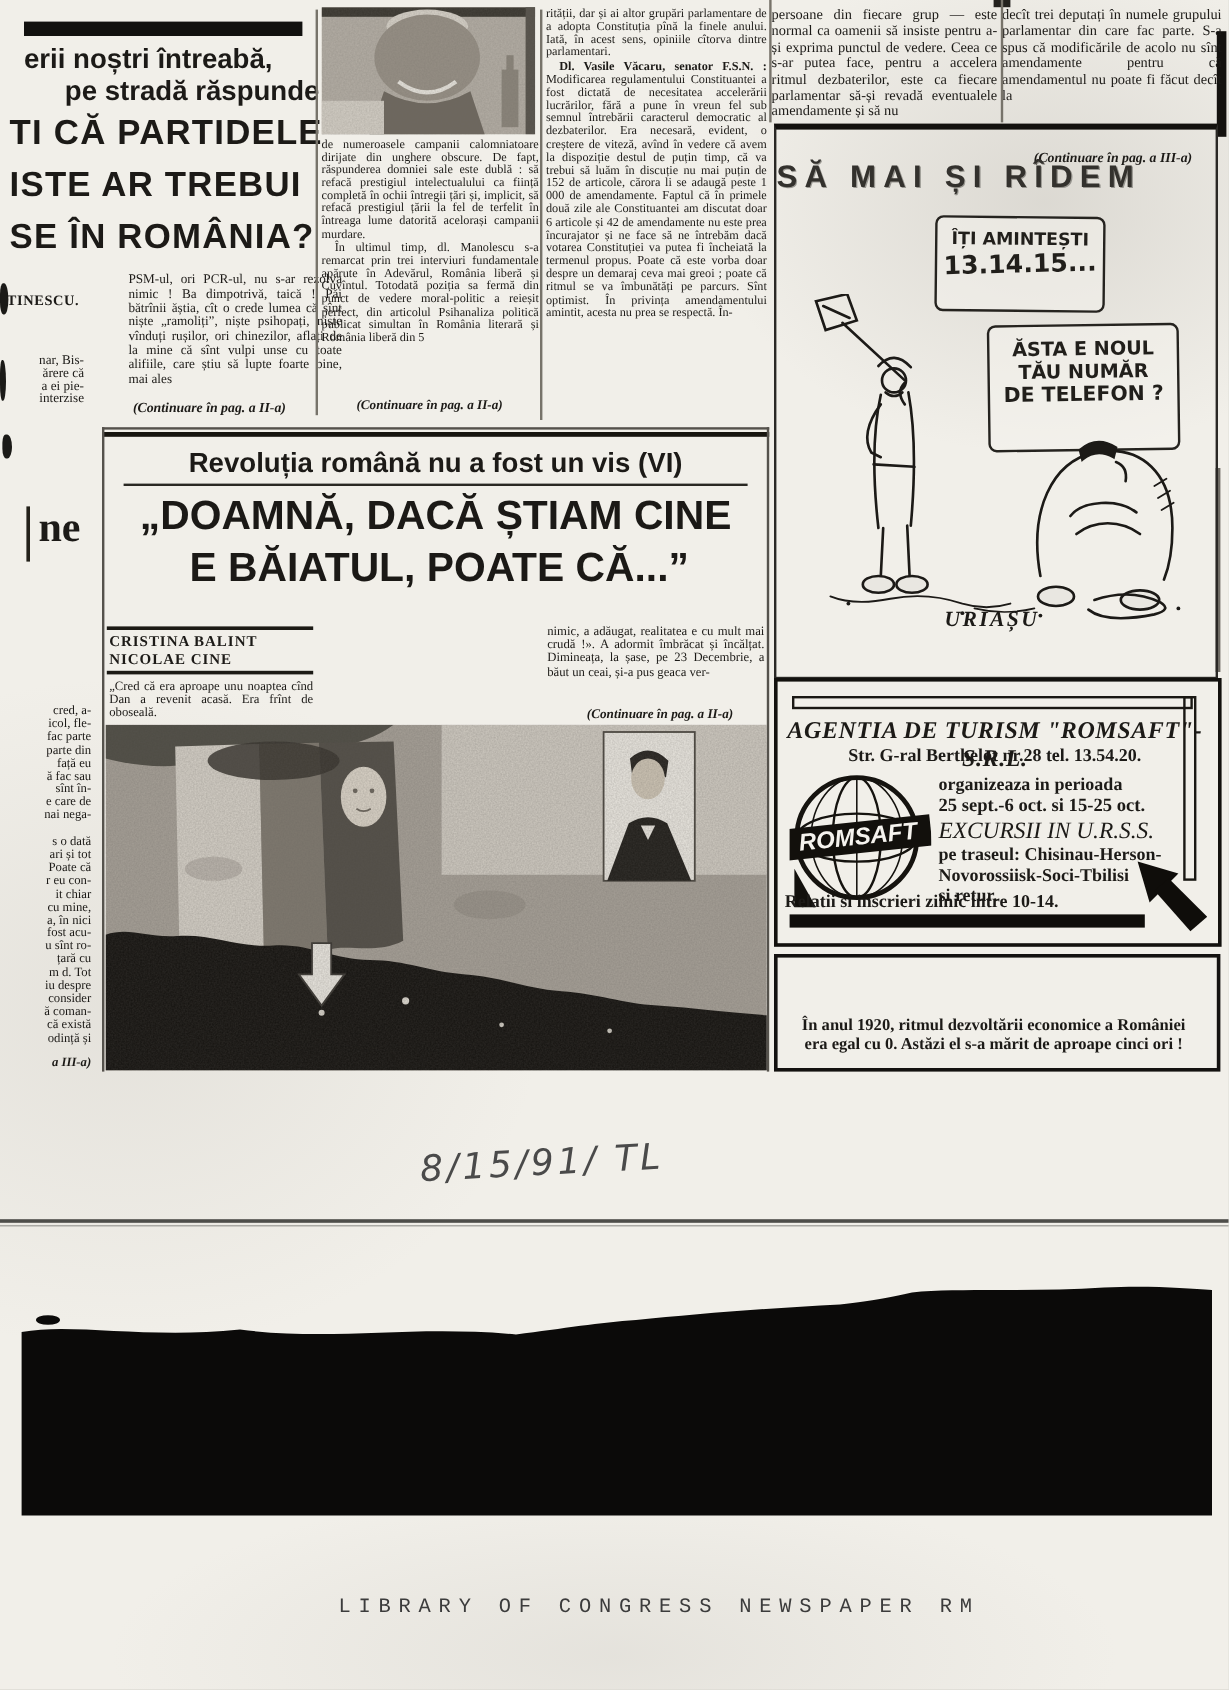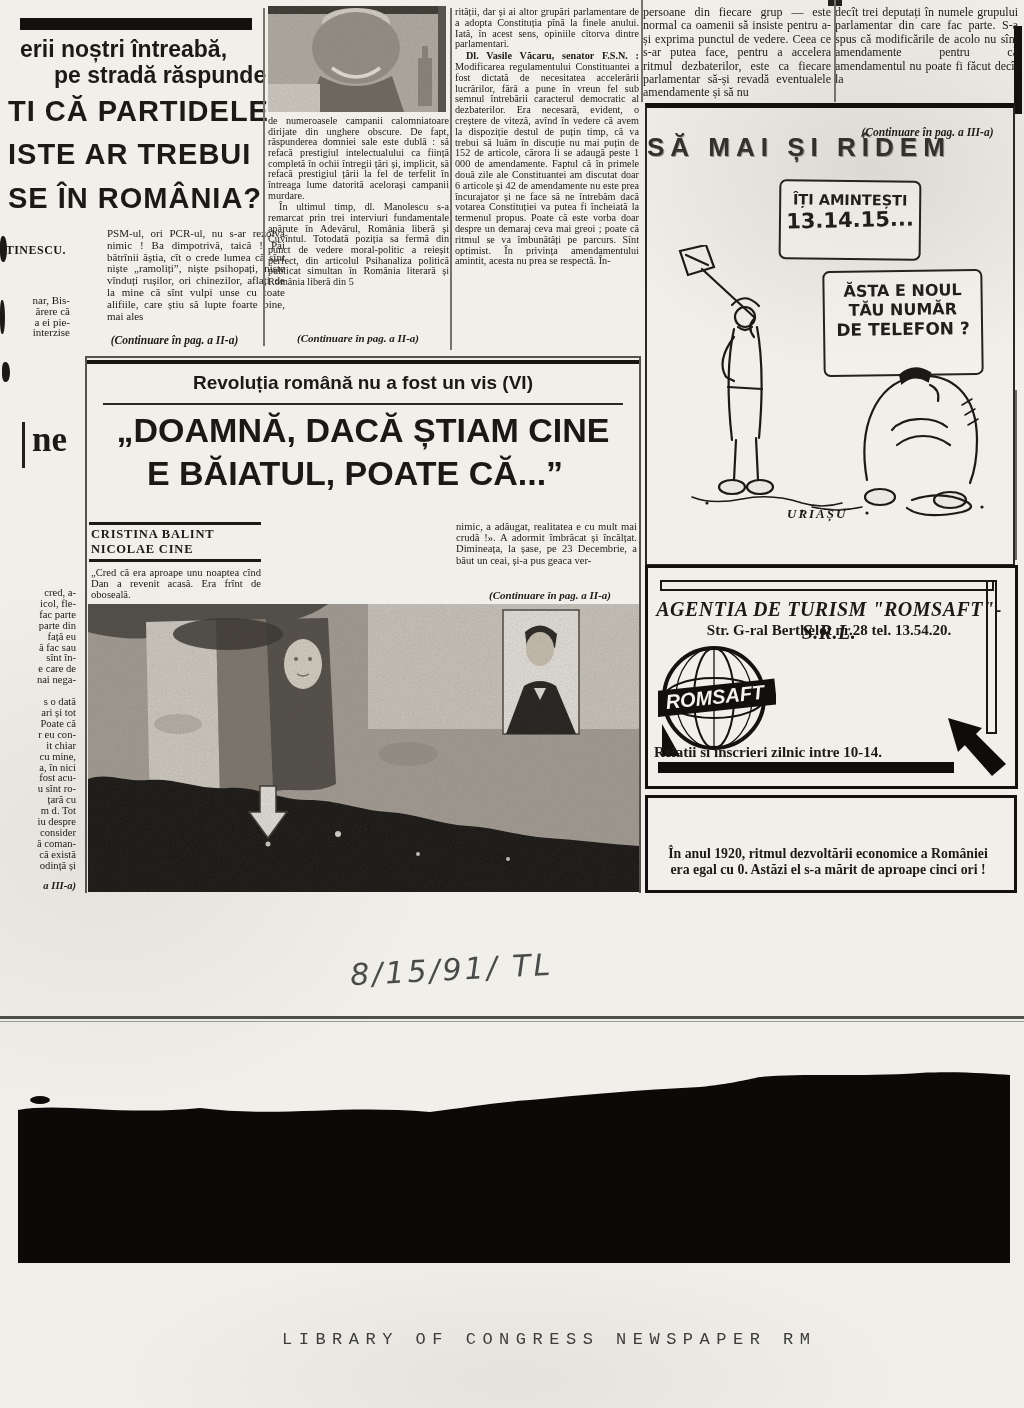--- a/index.html
+++ b/index.html
@@ -138,32 +138,32 @@
         <path d="M30,252 q20,8 50,2 q30,-6 60,4 q20,6 40,0" stroke-width="1.6"></path>
         <path d="M150,262 q25,6 50,0" stroke-width="1.4"></path>
       </g>
       <g fill="#1c1a17">
         <circle cx="45" cy="258" r="1.6"></circle>
           <circle cx="140" cy="266" r="1.6"></circle>
           <circle cx="205" cy="268" r="1.6"></circle>
           <circle cx="320" cy="262" r="1.6"></circle>
       </g>
     </svg>
-    <div class="abs" style="left:140px;top:398px;font-size:13px;font-weight:bold;font-style:italic;letter-spacing:2px;">URIAȘU</div>
+    <div class="abs" style="left:140px;top:398px;font-size:18px;font-weight:bold;font-style:italic;letter-spacing:2px;">URIAȘU</div>
   </div>
 
   <div class="abs" style="left:85px;top:356px;width:556px;height:1.5px;background:#55524c;"></div>
   <div class="abs" style="left:85px;top:360px;width:556px;height:4px;background:#17150f;"></div>
   <div class="abs" style="left:85px;top:356px;width:1.5px;height:537px;background:#55524c;"></div>
   <div class="abs" style="left:639px;top:356px;width:1.5px;height:537px;background:#55524c;"></div>
 
-  <div class="abs sans" style="left:95px;top:372px;width:536px;text-align:center;font-size:19px;font-weight:bold;">Revoluția română nu a fost un vis (VI)</div>
+  <div class="abs sans" style="left:95px;top:372px;width:536px;text-align:center;font-size:23px;font-weight:bold;">Revoluția română nu a fost un vis (VI)</div>
   <div class="abs" style="left:103px;top:403px;width:520px;height:2px;background:#2a2823;"></div>
   <div class="abs sans" style="left:90px;top:411px;width:546px;text-align:center;font-size:34px;font-weight:900;color:#1b1916;">„DOAMNĂ, DACĂ ȘTIAM CINE</div>
-  <div class="abs sans" style="left:82px;top:454px;width:546px;text-align:center;font-size:34px;font-weight:900;color:#1b1916;">E BĂIATUL, POATE CĂ...”</div>
+  <div class="abs sans" style="left:93px;top:454px;width:546px;text-align:center;font-size:34px;font-weight:900;color:#1b1916;">E BĂIATUL, POATE CĂ...”</div>
 
   <div class="abs" style="left:89px;top:522px;width:172px;height:3px;background:#1c1a15;"></div>
   <div class="abs" style="left:91px;top:527px;font-size:12.5px;font-weight:bold;letter-spacing:.8px;">CRISTINA BALINT</div>
   <div class="abs" style="left:91px;top:542px;font-size:12.5px;font-weight:bold;letter-spacing:.8px;">NICOLAE CINE</div>
   <div class="abs" style="left:89px;top:559px;width:172px;height:3px;background:#1c1a15;"></div>
 
   <div class="abs" style="left:91px;top:567px;width:170px;font-size:10.6px;line-height:11.2px;">
     <p class="bc">„Cred că era aproape unu noaptea cînd Dan a revenit acasă. Era frînt de oboseală.</p>
   </div>
   <div class="abs" style="left:456px;top:521px;width:181px;font-size:10.6px;line-height:11.2px;">
@@ -220,20 +220,28 @@
       <ellipse cx="56" cy="56" rx="38" ry="50" fill="none" stroke="#15130f" stroke-width="1.3"></ellipse>
       <line x1="6" y1="56" x2="106" y2="56" stroke="#15130f" stroke-width="2"></line>
       <line x1="56" y1="6" x2="56" y2="106" stroke="#15130f" stroke-width="1.3"></line>
       <path d="M4,82 L22,114 L4,114 Z" fill="#12100c"></path>
       <g transform="rotate(-6 56 56)">
         <rect x="-4" y="43" width="122" height="26" fill="#12100c"></rect>
         <text x="57" y="62" text-anchor="middle" fill="#f5f3ee" font-family="Liberation Sans, sans-serif" font-size="20" font-style="italic" font-weight="bold">ROMSAFT</text>
       </g>
     </svg>
 
+    <div class="abs" style="left:134px;top:78px;width:222px;font-weight:bold;">
+      <div style="font-size:15px;">organizeaza in perioada</div>
+      <div style="font-size:15.5px;">25 sept.-6 oct. si 15-25 oct.</div>
+      <div style="font-size:19.5px;font-style:italic;font-weight:normal;margin:1px 0;">EXCURSII IN U.R.S.S.</div>
+      <div style="font-size:15px;">pe traseul: Chisinau-Herson-</div>
+      <div style="font-size:15px;">Novorossiisk-Soci-Tbilisi</div>
+      <div style="font-size:15px;">si retur.</div>
+    </div>
 
     <div class="abs" style="left:6px;top:176px;width:300px;font-size:15px;font-weight:bold;">Relatii si inscrieri zilnic intre 10-14.</div>
     <div class="abs" style="left:10px;top:194px;width:296px;height:11px;background:#100e0b;"></div>
     <svg class="abs" style="left:298px;top:148px;" width="62" height="62" viewBox="0 0 62 62">
       <polygon points="2,2 36,12 12,36" fill="#0f0d0a"></polygon>
       <polygon points="16,26 28,16 60,48 46,60" fill="#0f0d0a"></polygon>
     </svg>
   </div>
 
   <div class="abs" style="left:645px;top:795px;width:366px;height:92px;border:3.5px solid #141210;">

